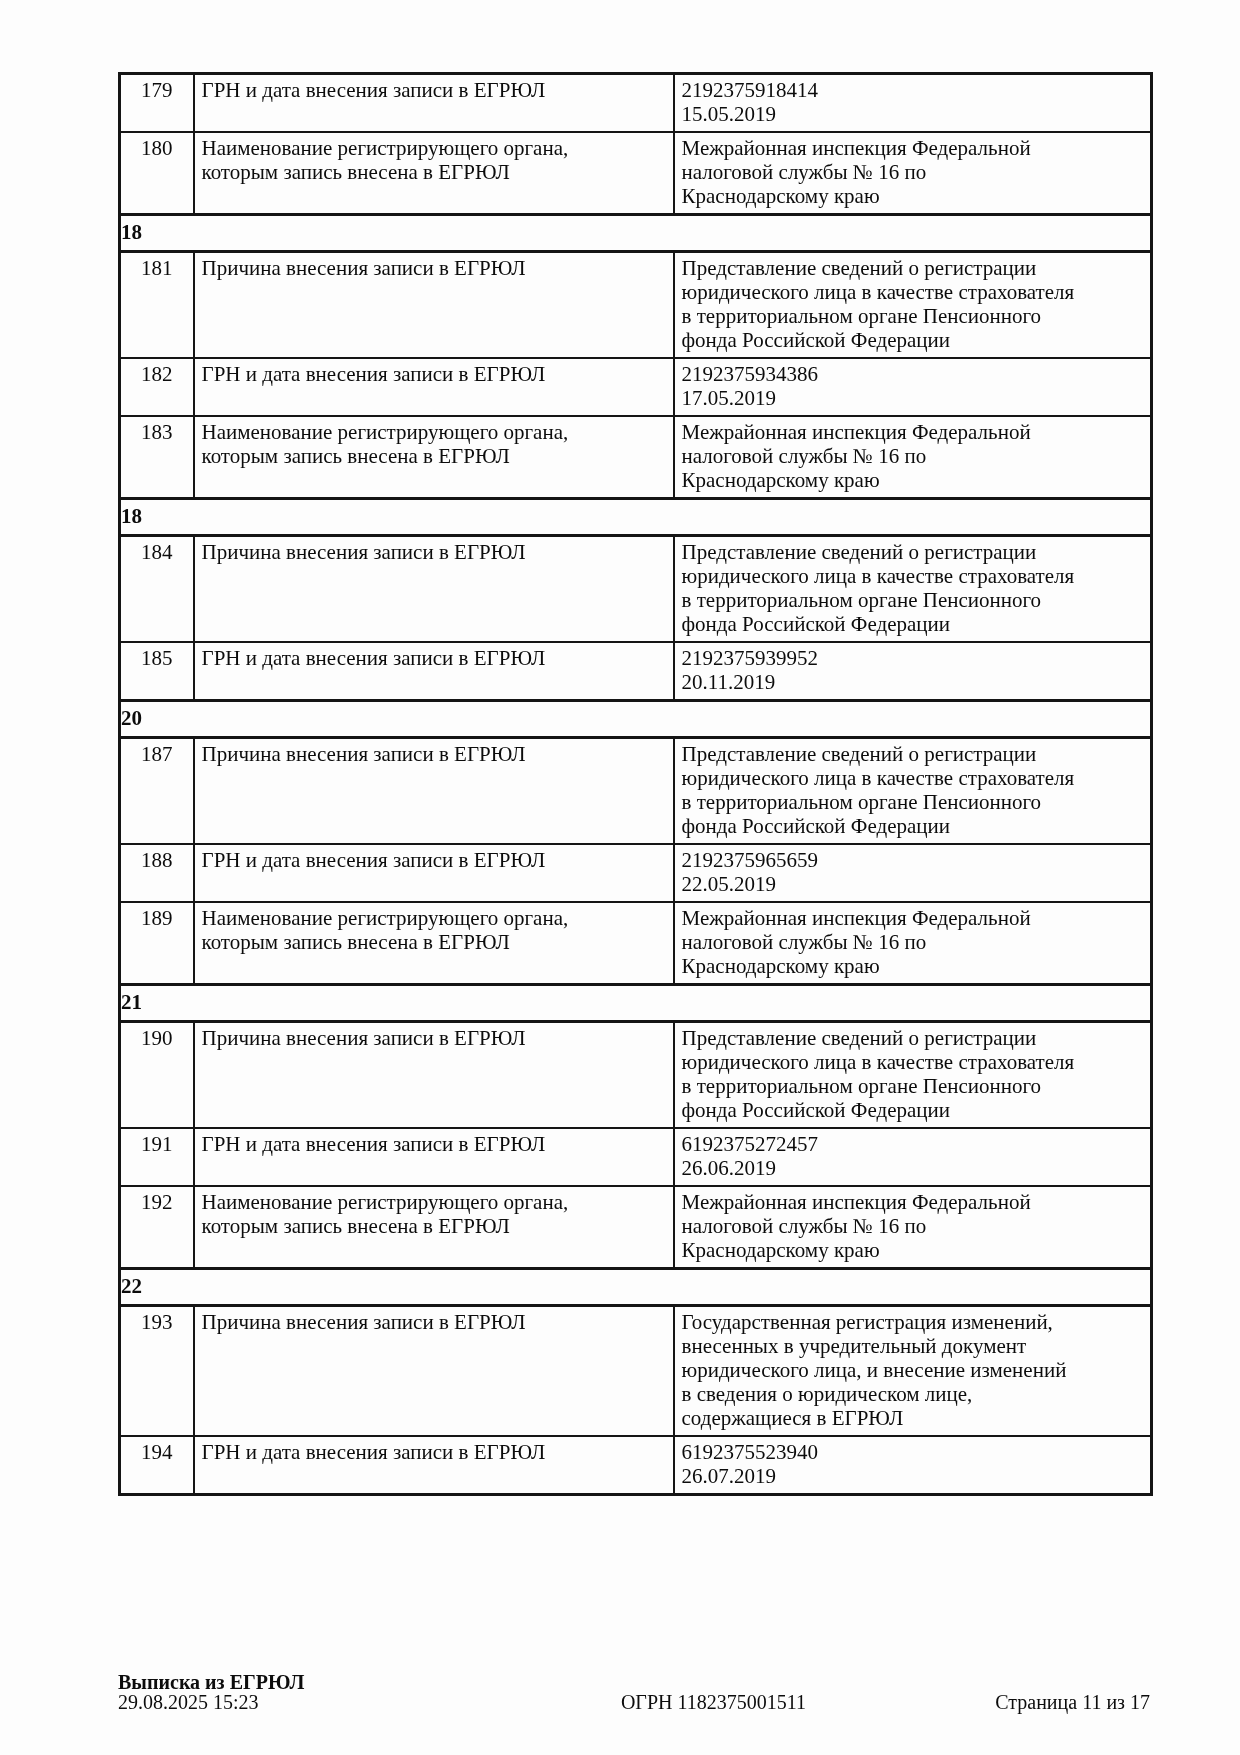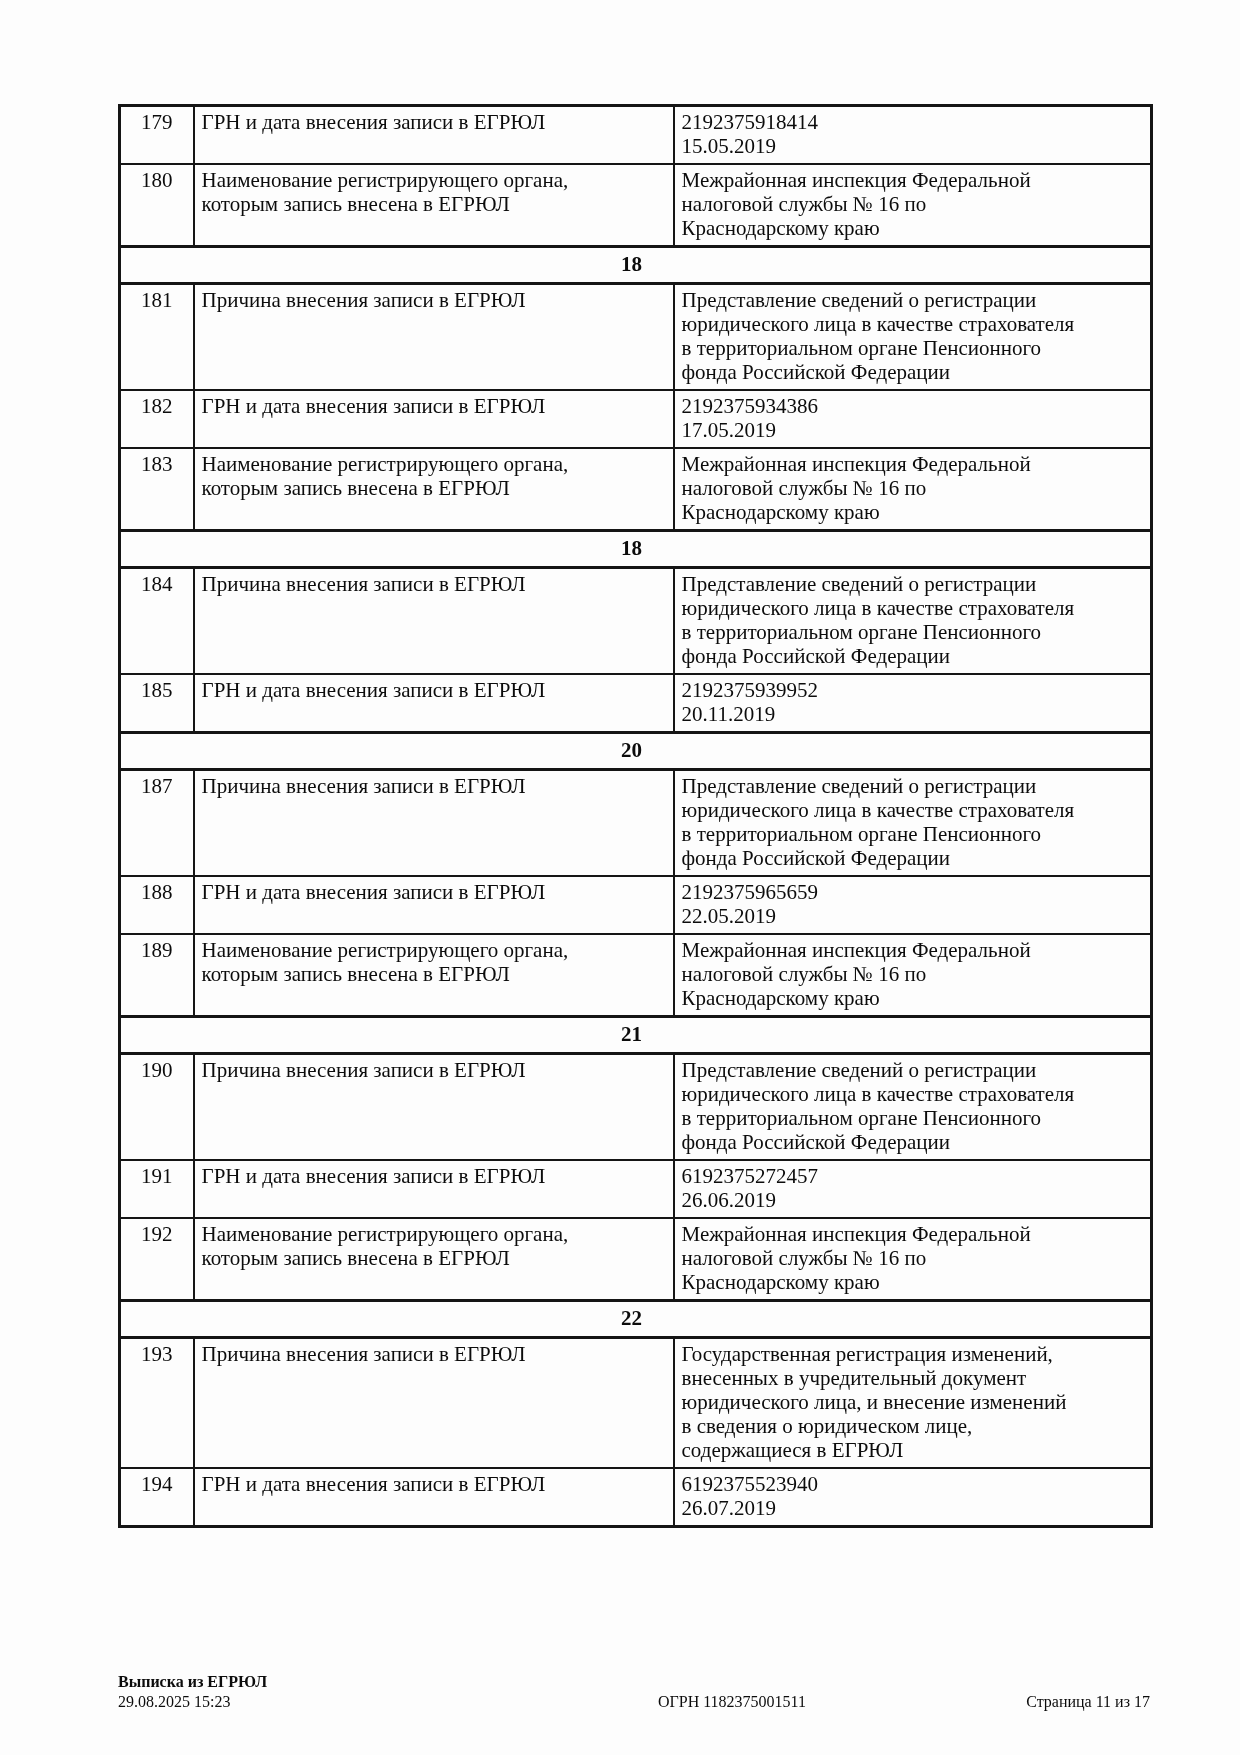--- a/index.html
+++ b/index.html
@@ -14,21 +14,21 @@
     font-family: "Liberation Serif", "DejaVu Serif", serif;
     color: #0c0c0c;
   }
   .page {
     position: absolute;
     inset: 0;
   }
   table.egrul {
     position: absolute;
     left: 118px;
-    top: 104px;
+    top: 72px;
     width: 1032px;
     border-collapse: collapse;
     table-layout: fixed;
     border: 3px solid #151515;
   }
   table.egrul td {
     border: 2px solid #151515;
     vertical-align: top;
     font-size: 21px;
     line-height: 24px;
@@ -38,35 +38,35 @@
   td.num-cell {
     text-align: center;
     padding-left: 2px;
     padding-right: 6px;
   }
   td.label-cell, td.value-cell {
     white-space: pre-line;
     margin-left: 11px;
   }
   tr.section-row td {
-    text-align: center;
+    text-align: left;
     font-weight: bold;
     border-top: 3px solid #151515;
     border-bottom: 3px solid #151515;
     padding: 4px 8px 6px 0;
     white-space: normal;
   }
   .footer {
     position: absolute;
     left: 118px;
     top: 1672px;
     width: 1032px;
     display: flex;
     align-items: flex-end;
-    font-size: 16px;
+    font-size: 20px;
     line-height: 20px;
   }
   .footer .f-left  { flex: 1 1 0; text-align: left; }
   .footer .f-center{ flex: 1 1 0; text-align: right; }
   .footer .f-right { flex: 1 1 0; text-align: right; }
   .footer .f-title { font-weight: bold; }
 </style>
 </head>
 <body>
 

